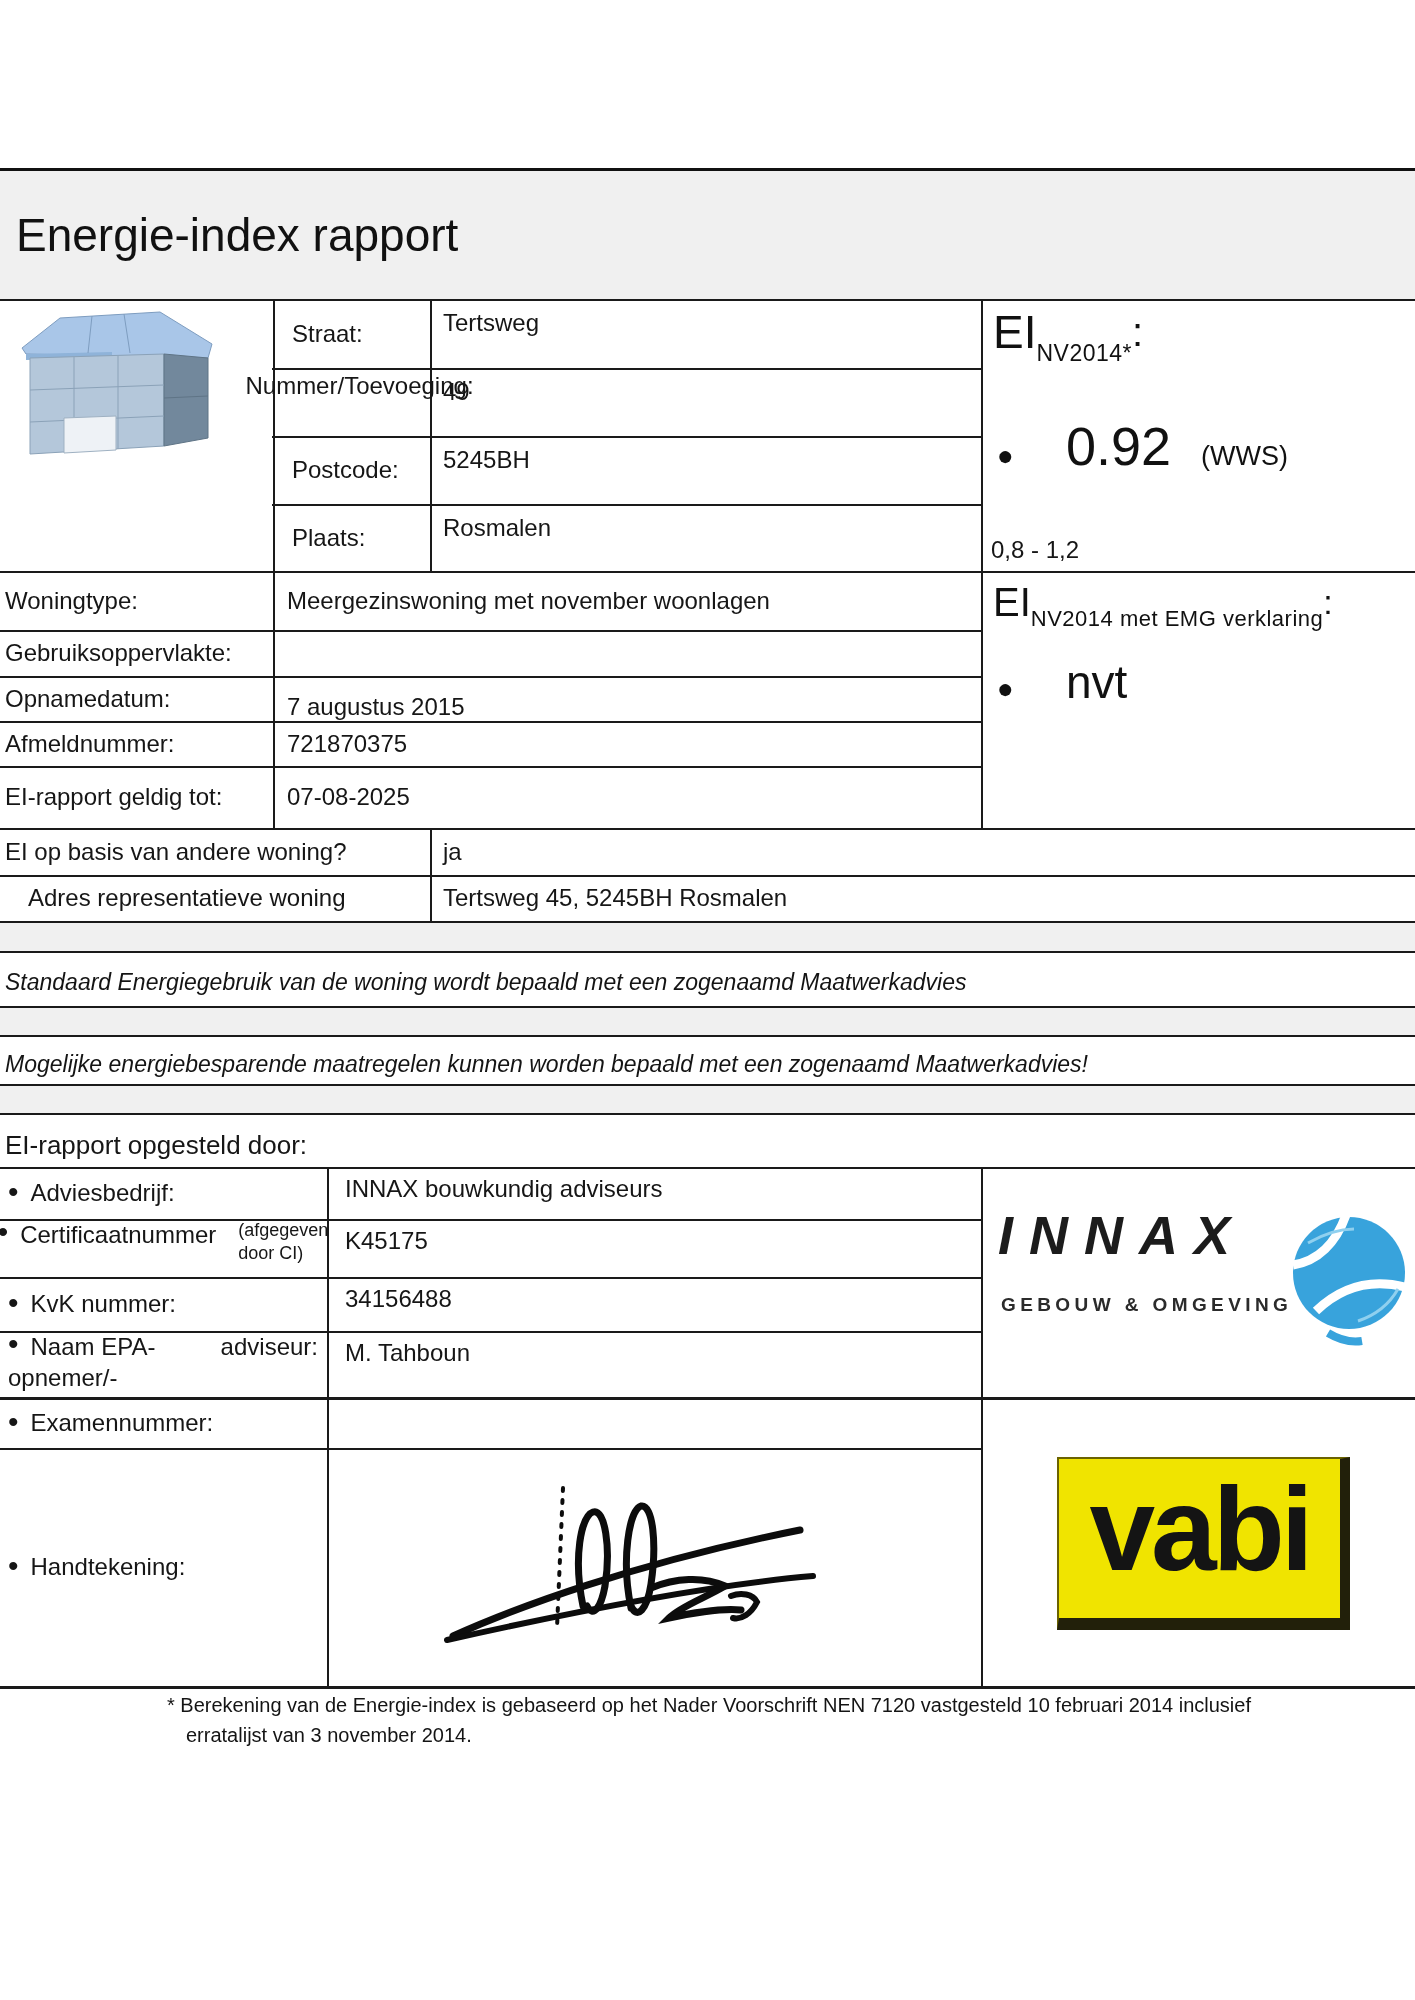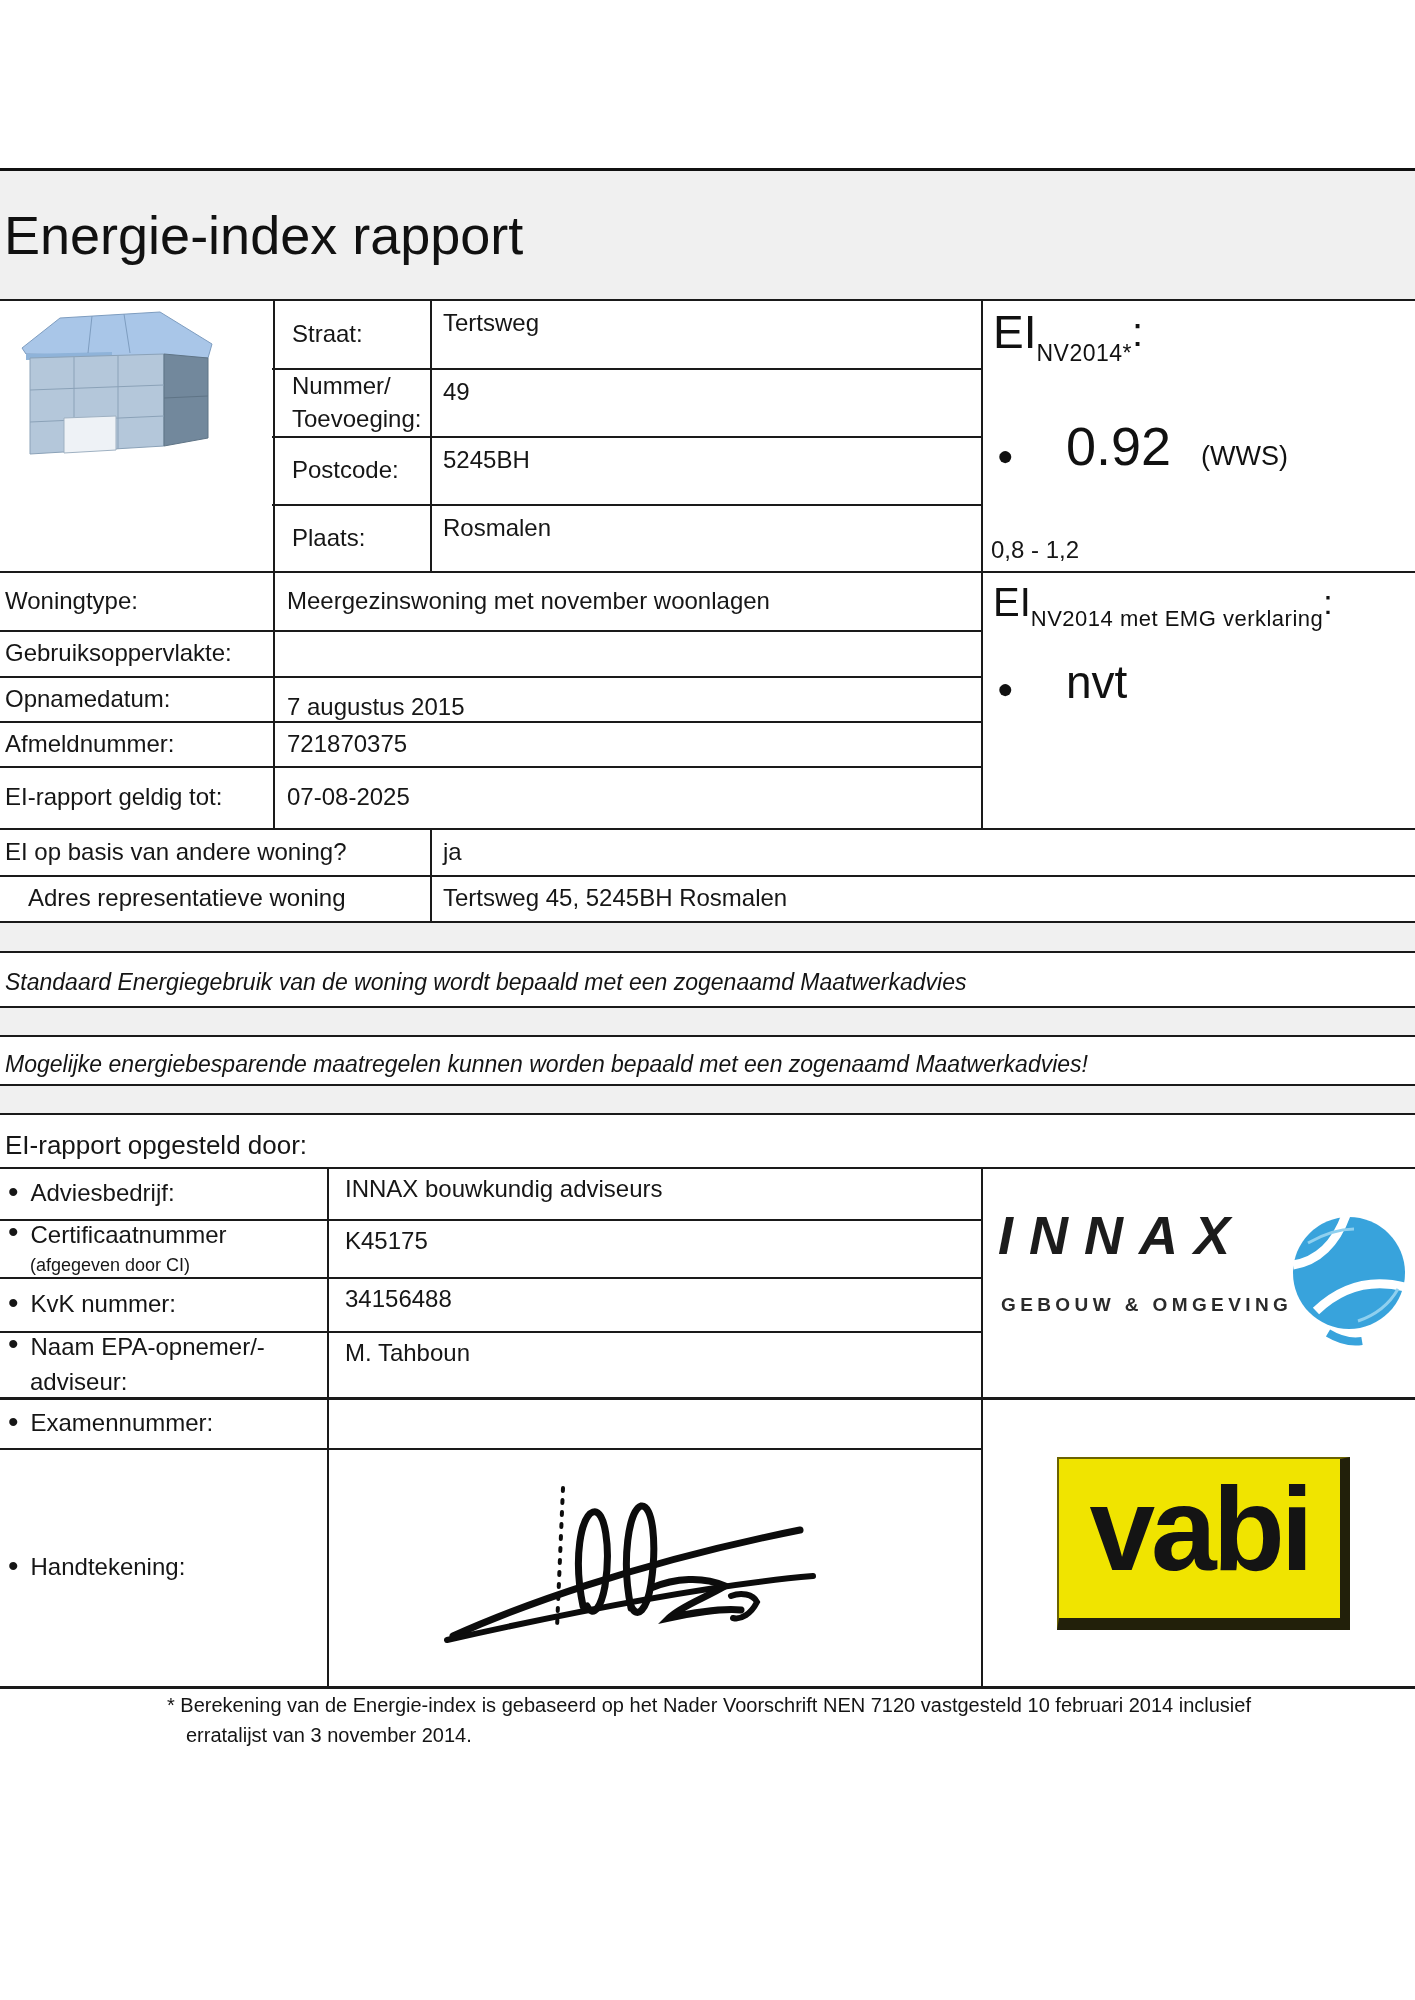--- a/index.html
+++ b/index.html
@@ -6,25 +6,25 @@
   .page{position:relative;width:1415px;height:2000px;background:#fff;
         font-family:"Liberation Sans",sans-serif;color:#151515;overflow:hidden;}
   .abs{position:absolute;}
   .hl{position:absolute;background:#1a1a1a;height:2px;}
   .hl.thick{height:3px;}
   .vl{position:absolute;background:#1a1a1a;width:2px;}
   .band{position:absolute;left:0;width:1415px;background:#f0f0f0;
         border-top:2px solid #1a1a1a;border-bottom:2px solid #1a1a1a;box-sizing:border-box;}
   .cell{position:absolute;display:flex;align-items:center;font-size:24px;color:#161616;}
   .cell.topalign{align-items:flex-start;padding-top:8px;}
-  .cell.col{flex-direction:column;align-items:flex-start;justify-content:space-between;line-height:1.3;}
+  .cell.col{align-items:flex-start;justify-content:center;line-height:1.3;}
   .title-band{position:absolute;left:0;top:168px;width:1415px;height:133px;background:#f0f0f0;
         border-top:3px solid #111;border-bottom:2px solid #1a1a1a;box-sizing:border-box;
         display:flex;align-items:center;}
-  .title-band span{font-size:54px;color:#111;margin-left:4px;letter-spacing:0;}
+  .title-band span{font-size:46px;color:#111;margin-left:16px;letter-spacing:0;}
   .ei-formula{position:absolute;white-space:nowrap;color:#111;}
   .ei-formula .big{font-size:46px;}
   .ei-formula .sub{font-size:23px;position:relative;top:13px;letter-spacing:0.5px;}
   .ei-formula .colon{font-size:40px;position:relative;top:-2px;}
   .ei-line{position:absolute;display:flex;align-items:baseline;color:#111;}
   .bullet-big{font-size:28px;}
   .ei-value{font-size:54px;}
   .ei-unit{font-size:27px;}
   .italic-note{position:absolute;left:5px;font-style:italic;font-size:23px;color:#141414;
         display:flex;align-items:center;height:30px;white-space:nowrap;}

